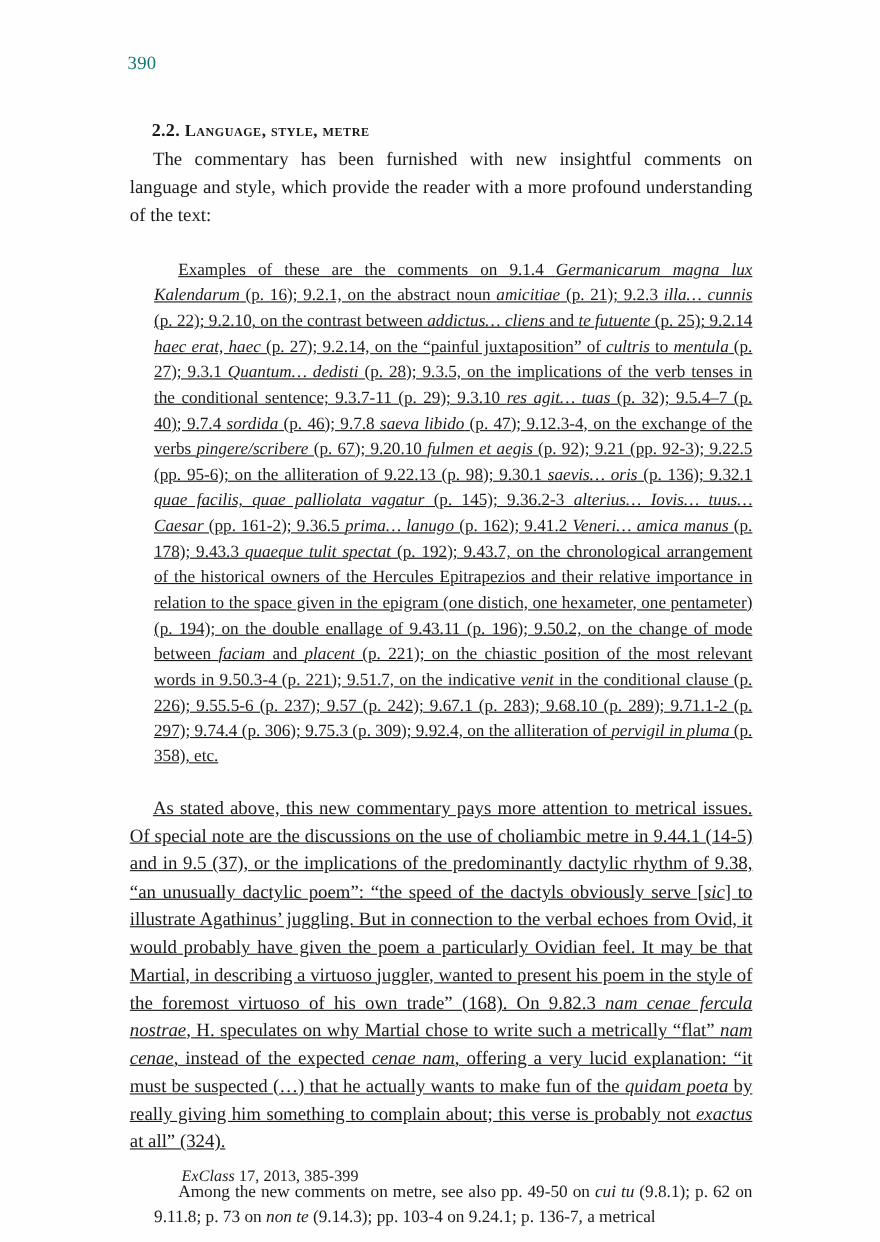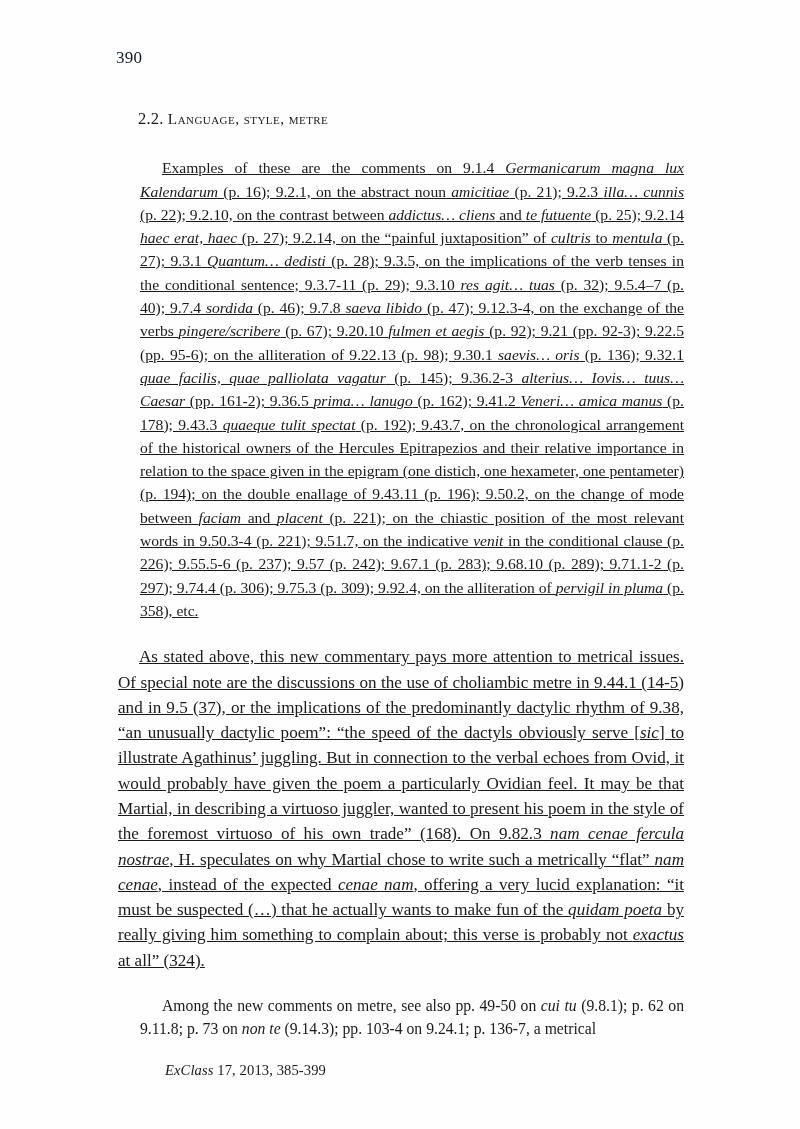--- a/index.html
+++ b/index.html
@@ -25,21 +25,21 @@
   }
 
   
   .running-head {
     position: absolute;
     left: 116px;
     top: 48px;
     width: 570px;
     height: 22px;
     font-size: 14.5px;
-    color: #0f172a;
+    color: #0f766e;
     white-space: nowrap;
   }
   .folio {
     position: absolute;
     left: 0;
     top: 0;
     font-size: 17px;
     letter-spacing: 0.2px;
   }
   .head-title {
@@ -64,21 +64,21 @@
     position: absolute;
     left: 118px;
     top: 108px;
     width: 566px;
   }
 
   h2.section-head {
     margin: 0 0 1px 0;
     padding-left: 20px;
     font-size: 15.5px;
-    font-weight: normal;
+    font-weight: bold;
     line-height: 1.35;
     letter-spacing: 0.2px;
   }
   h2.section-head .num {
     font-size: 16.5px;
   }
   h2.section-head .sc {
     font-variant: small-caps;
     font-size: 15.3px;
     letter-spacing: 0.45px;
@@ -141,20 +141,21 @@
 <div class="page">
 
   <div class="running-head">
     <span class="folio">390</span>
   </div>
 
   <div class="col">
 
     <h2 class="section-head"><span class="num">2.2.</span><span class="sc">&nbsp;<span>Language, style, metre</span></span></h2>
 
+    <p class="indent">The commentary has been furnished with new insightful comments on language and style, which provide the reader with a more profound understanding of the text:</p>
 
     <blockquote class="quote">
       <p>Examples of these are the comments on 9.1.4 <i>Germanicarum magna lux Kalendarum</i> (p. 16); 9.2.1, on the abstract noun <i>amicitiae</i> (p. 21); 9.2.3 <i>illa… cunnis</i> (p. 22); 9.2.10, on the contrast between <i>addictus… cliens</i> and <i>te futuente</i> (p. 25); 9.2.14 <i>haec erat, haec</i> (p. 27); 9.2.14, on the “painful juxtaposition” of <i>cultris</i> to <i>mentula</i> (p. 27); 9.3.1 <i>Quantum… dedisti</i> (p. 28); 9.3.5, on the implications of the verb tenses in the conditional sentence; 9.3.7-11 (p. 29); 9.3.10 <i>res agit… tuas</i> (p. 32); 9.5.4–7 (p. 40); 9.7.4 <i>sordida</i> (p. 46); 9.7.8 <i>saeva libido</i> (p. 47); 9.12.3-4, on the exchange of the verbs <i>pingere/scribere</i> (p. 67); 9.20.10 <i>fulmen et aegis</i> (p. 92); 9.21 (pp. 92-3); 9.22.5 (pp. 95-6); on the alliteration of 9.22.13 (p. 98); 9.30.1 <i>saevis… oris</i> (p. 136); 9.32.1 <i>quae facilis, quae palliolata vagatur</i> (p. 145); 9.36.2-3 <i>alterius… Iovis… tuus… Caesar</i> (pp. 161-2); 9.36.5 <i>prima… lanugo</i> (p. 162); 9.41.2 <i>Veneri… amica manus</i> (p. 178); 9.43.3 <i>quaeque tulit spectat</i> (p. 192); 9.43.7, on the chronological arrangement of the historical owners of the Hercules Epitrapezios and their relative importance in relation to the space given in the epigram (one distich, one hexameter, one pentameter) (p. 194); on the double enallage of 9.43.11 (p. 196); 9.50.2, on the change of mode between <i>faciam</i> and <i>placent</i> (p. 221); on the chiastic position of the most relevant words in 9.50.3-4 (p. 221); 9.51.7, on the indicative <i>venit</i> in the conditional clause (p. 226); 9.55.5-6 (p. 237); 9.57 (p. 242); 9.67.1 (p. 283); 9.68.10 (p. 289); 9.71.1-2 (p. 297); 9.74.4 (p. 306); 9.75.3 (p. 309); 9.92.4, on the alliteration of <i>pervigil in pluma</i> (p. 358), etc.</p>
     </blockquote>
 
     <p class="indent after-quote">As stated above, this new commentary pays more attention to metrical issues. Of special note are the discussions on the use of choliambic metre in 9.44.1 (14-5) and in 9.5 (37), or the implications of the predominantly dactylic rhythm of 9.38, “an unusually dactylic poem”: “the speed of the dactyls obviously serve [<i>sic</i>] to illustrate Agathinus’ juggling. But in connection to the verbal echoes from Ovid, it would probably have given the poem a particularly Ovidian feel. It may be that Martial, in describing a virtuoso juggler, wanted to present his poem in the style of the foremost virtuoso of his own trade” (168). On 9.82.3 <i>nam cenae fercula nostrae</i>, H. speculates on why Martial chose to write such a metrically “flat” <i>nam cenae</i>, instead of the expected <i>cenae nam</i>, offering a very lucid explanation: “it must be suspected (…) that he actually wants to make fun of the <i>quidam poeta</i> by really giving him something to complain about; this verse is probably not <i>exactus</i> at all” (324).</p>
 
     <p class="last-para">Among the new comments on metre, see also pp. 49-50 on <i>cui tu</i> (9.8.1); p. 62 on 9.11.8; p. 73 on <i>non te</i> (9.14.3); pp. 103-4 on 9.24.1; p. 136-7, a metrical</p>
   </div>
 

